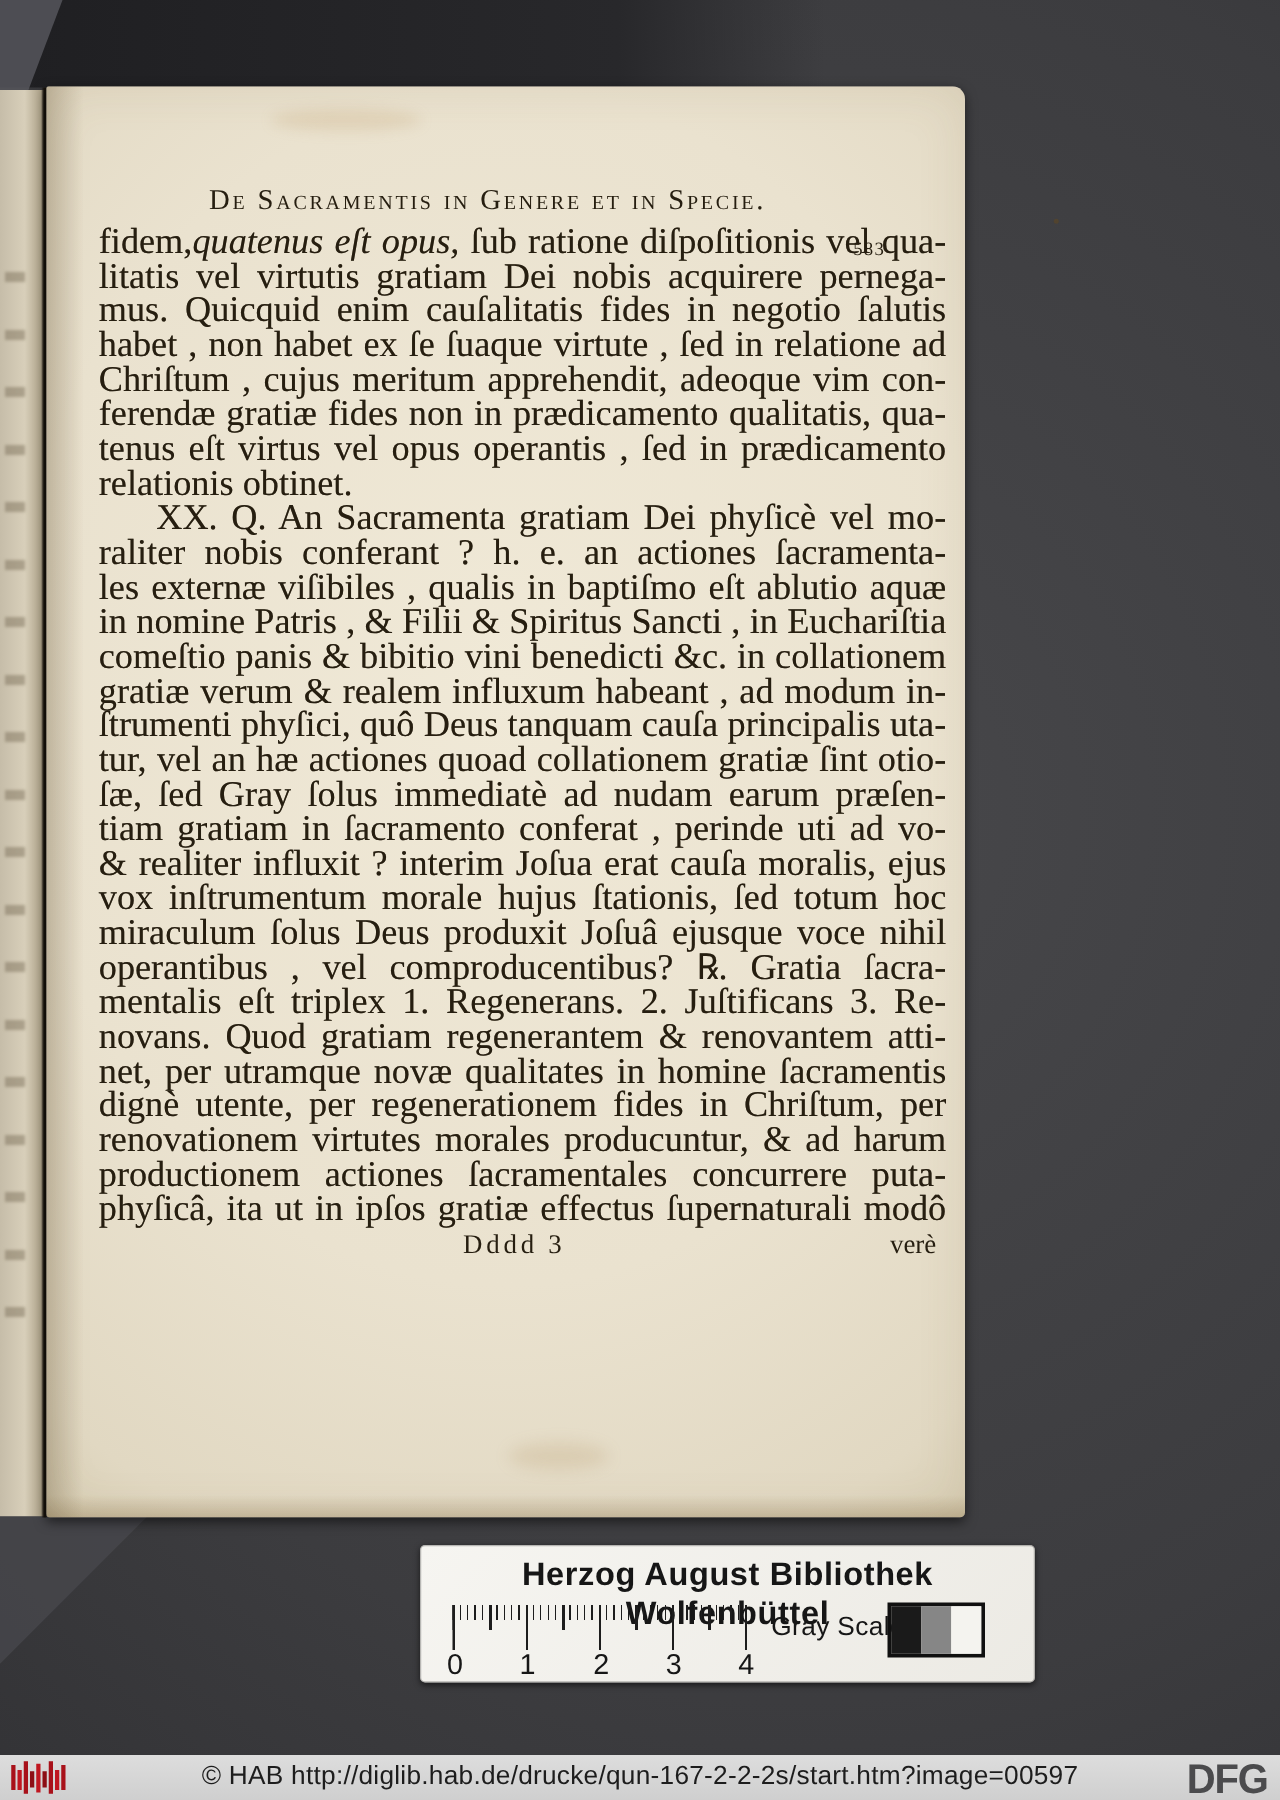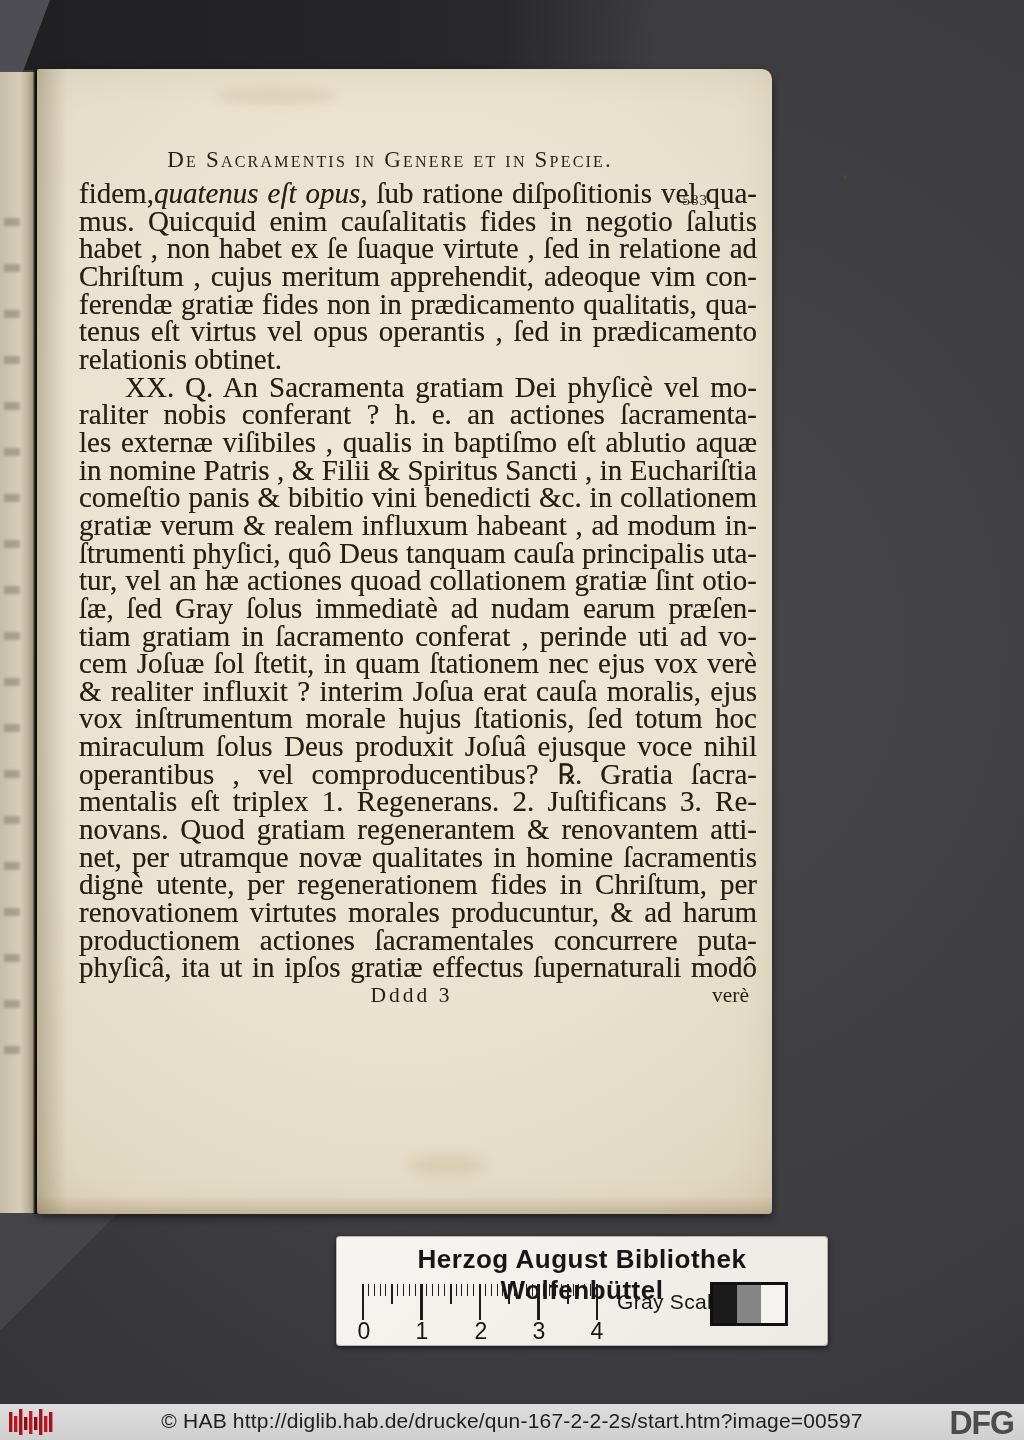--- a/index.html
+++ b/index.html
@@ -99,37 +99,37 @@
     <div class="stain-b"></div>
     <div class="fox-dot"></div>
 
     <div class="page-header">
       <span class="header-title">De Sacramentis in Genere et in Specie.</span>
       <span class="header-num">583</span>
     </div>
 
     <div class="text-block">
       <div class="tl"><span>fidem,</span><span class="it">quatenus eſt opus,</span><span> ſub ratione diſpoſitionis vel qua-</span></div>
+      <div class="tl">litatis vel virtutis gratiam Dei nobis acquirere pernega-</div>
       <div class="tl">mus. Quicquid enim cauſalitatis fides in negotio ſalutis</div>
       <div class="tl">habet , non habet ex ſe ſuaque virtute , ſed in relatione ad</div>
       <div class="tl">Chriſtum , cujus meritum apprehendit, adeoque vim con-</div>
       <div class="tl">ferendæ gratiæ fides non in prædicamento qualitatis, qua-</div>
       <div class="tl">tenus eſt virtus vel opus operantis , ſed in prædicamento</div>
       <div class="tl no-just">relationis obtinet.</div>
       <div class="tl indent">XX. Q. An Sacramenta gratiam Dei phyſicè vel mo-</div>
       <div class="tl">raliter nobis conferant ? h. e. an actiones ſacramenta-</div>
       <div class="tl">les externæ viſibiles , qualis in baptiſmo eſt ablutio aquæ</div>
       <div class="tl">in nomine Patris , &amp; Filii &amp; Spiritus Sancti , in Euchariſtia</div>
       <div class="tl">comeſtio panis &amp; bibitio vini benedicti &amp;c. in collationem</div>
       <div class="tl">gratiæ verum &amp; realem influxum habeant , ad modum in-</div>
       <div class="tl">ſtrumenti phyſici, quô Deus tanquam cauſa principalis uta-</div>
       <div class="tl">tur, vel an hæ actiones quoad collationem gratiæ ſint otio-</div>
       <div class="tl">ſæ, ſed Gray ſolus immediatè ad nudam earum præſen-</div>
       <div class="tl">tiam gratiam in ſacramento conferat , perinde uti ad vo-</div>
-      <div class="tl">cem Joſuæ ſol ſtetit, in quam ſtationem nec ejus vox verè</div>
       <div class="tl">&amp; realiter influxit ? interim Joſua erat cauſa moralis, ejus</div>
       <div class="tl">vox inſtrumentum morale hujus ſtationis, ſed totum hoc</div>
       <div class="tl">miraculum ſolus Deus produxit Joſuâ ejusque voce nihil</div>
       <div class="tl">operantibus , vel comproducentibus? ℞. Gratia ſacra-</div>
       <div class="tl">mentalis eſt triplex 1. Regenerans. 2. Juſtificans 3. Re-</div>
       <div class="tl">novans. Quod gratiam regenerantem &amp; renovantem atti-</div>
       <div class="tl">net, per utramque novæ qualitates in homine ſacramentis</div>
       <div class="tl">dignè utente, per regenerationem fides in Chriſtum, per</div>
       <div class="tl">renovationem virtutes morales producuntur, &amp; ad harum</div>
       <div class="tl">productionem actiones ſacramentales concurrere puta-</div>

